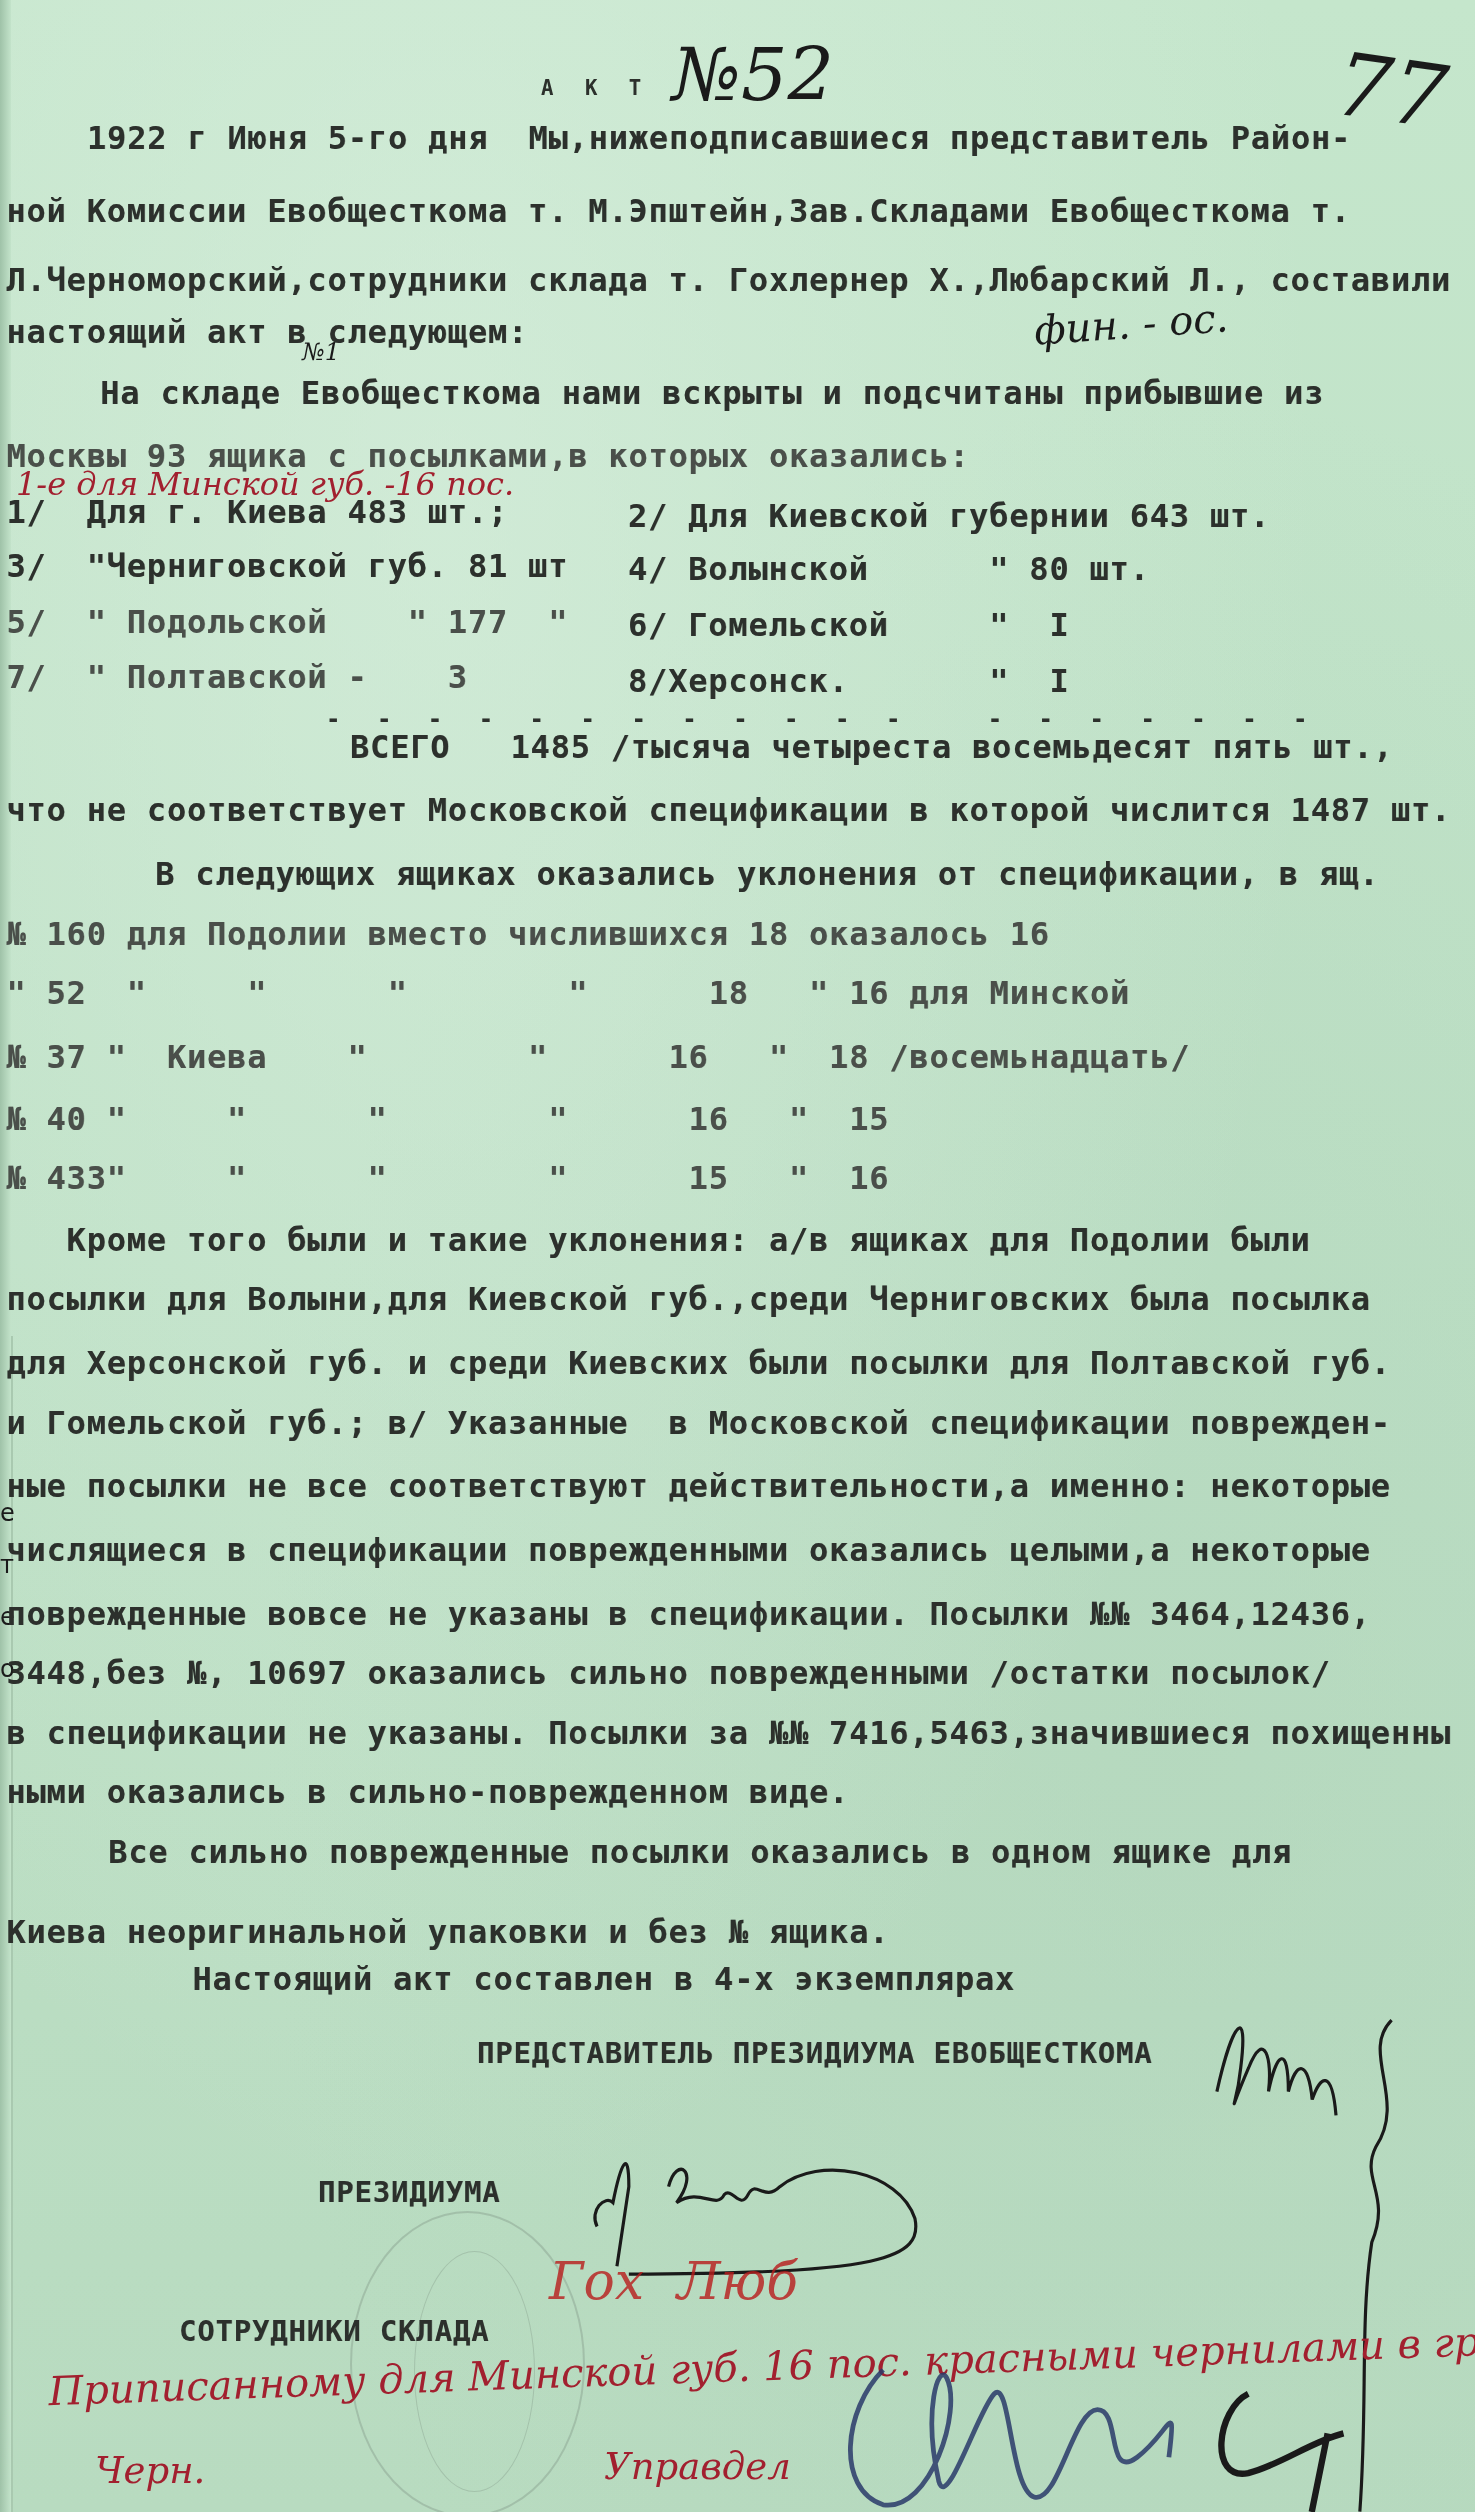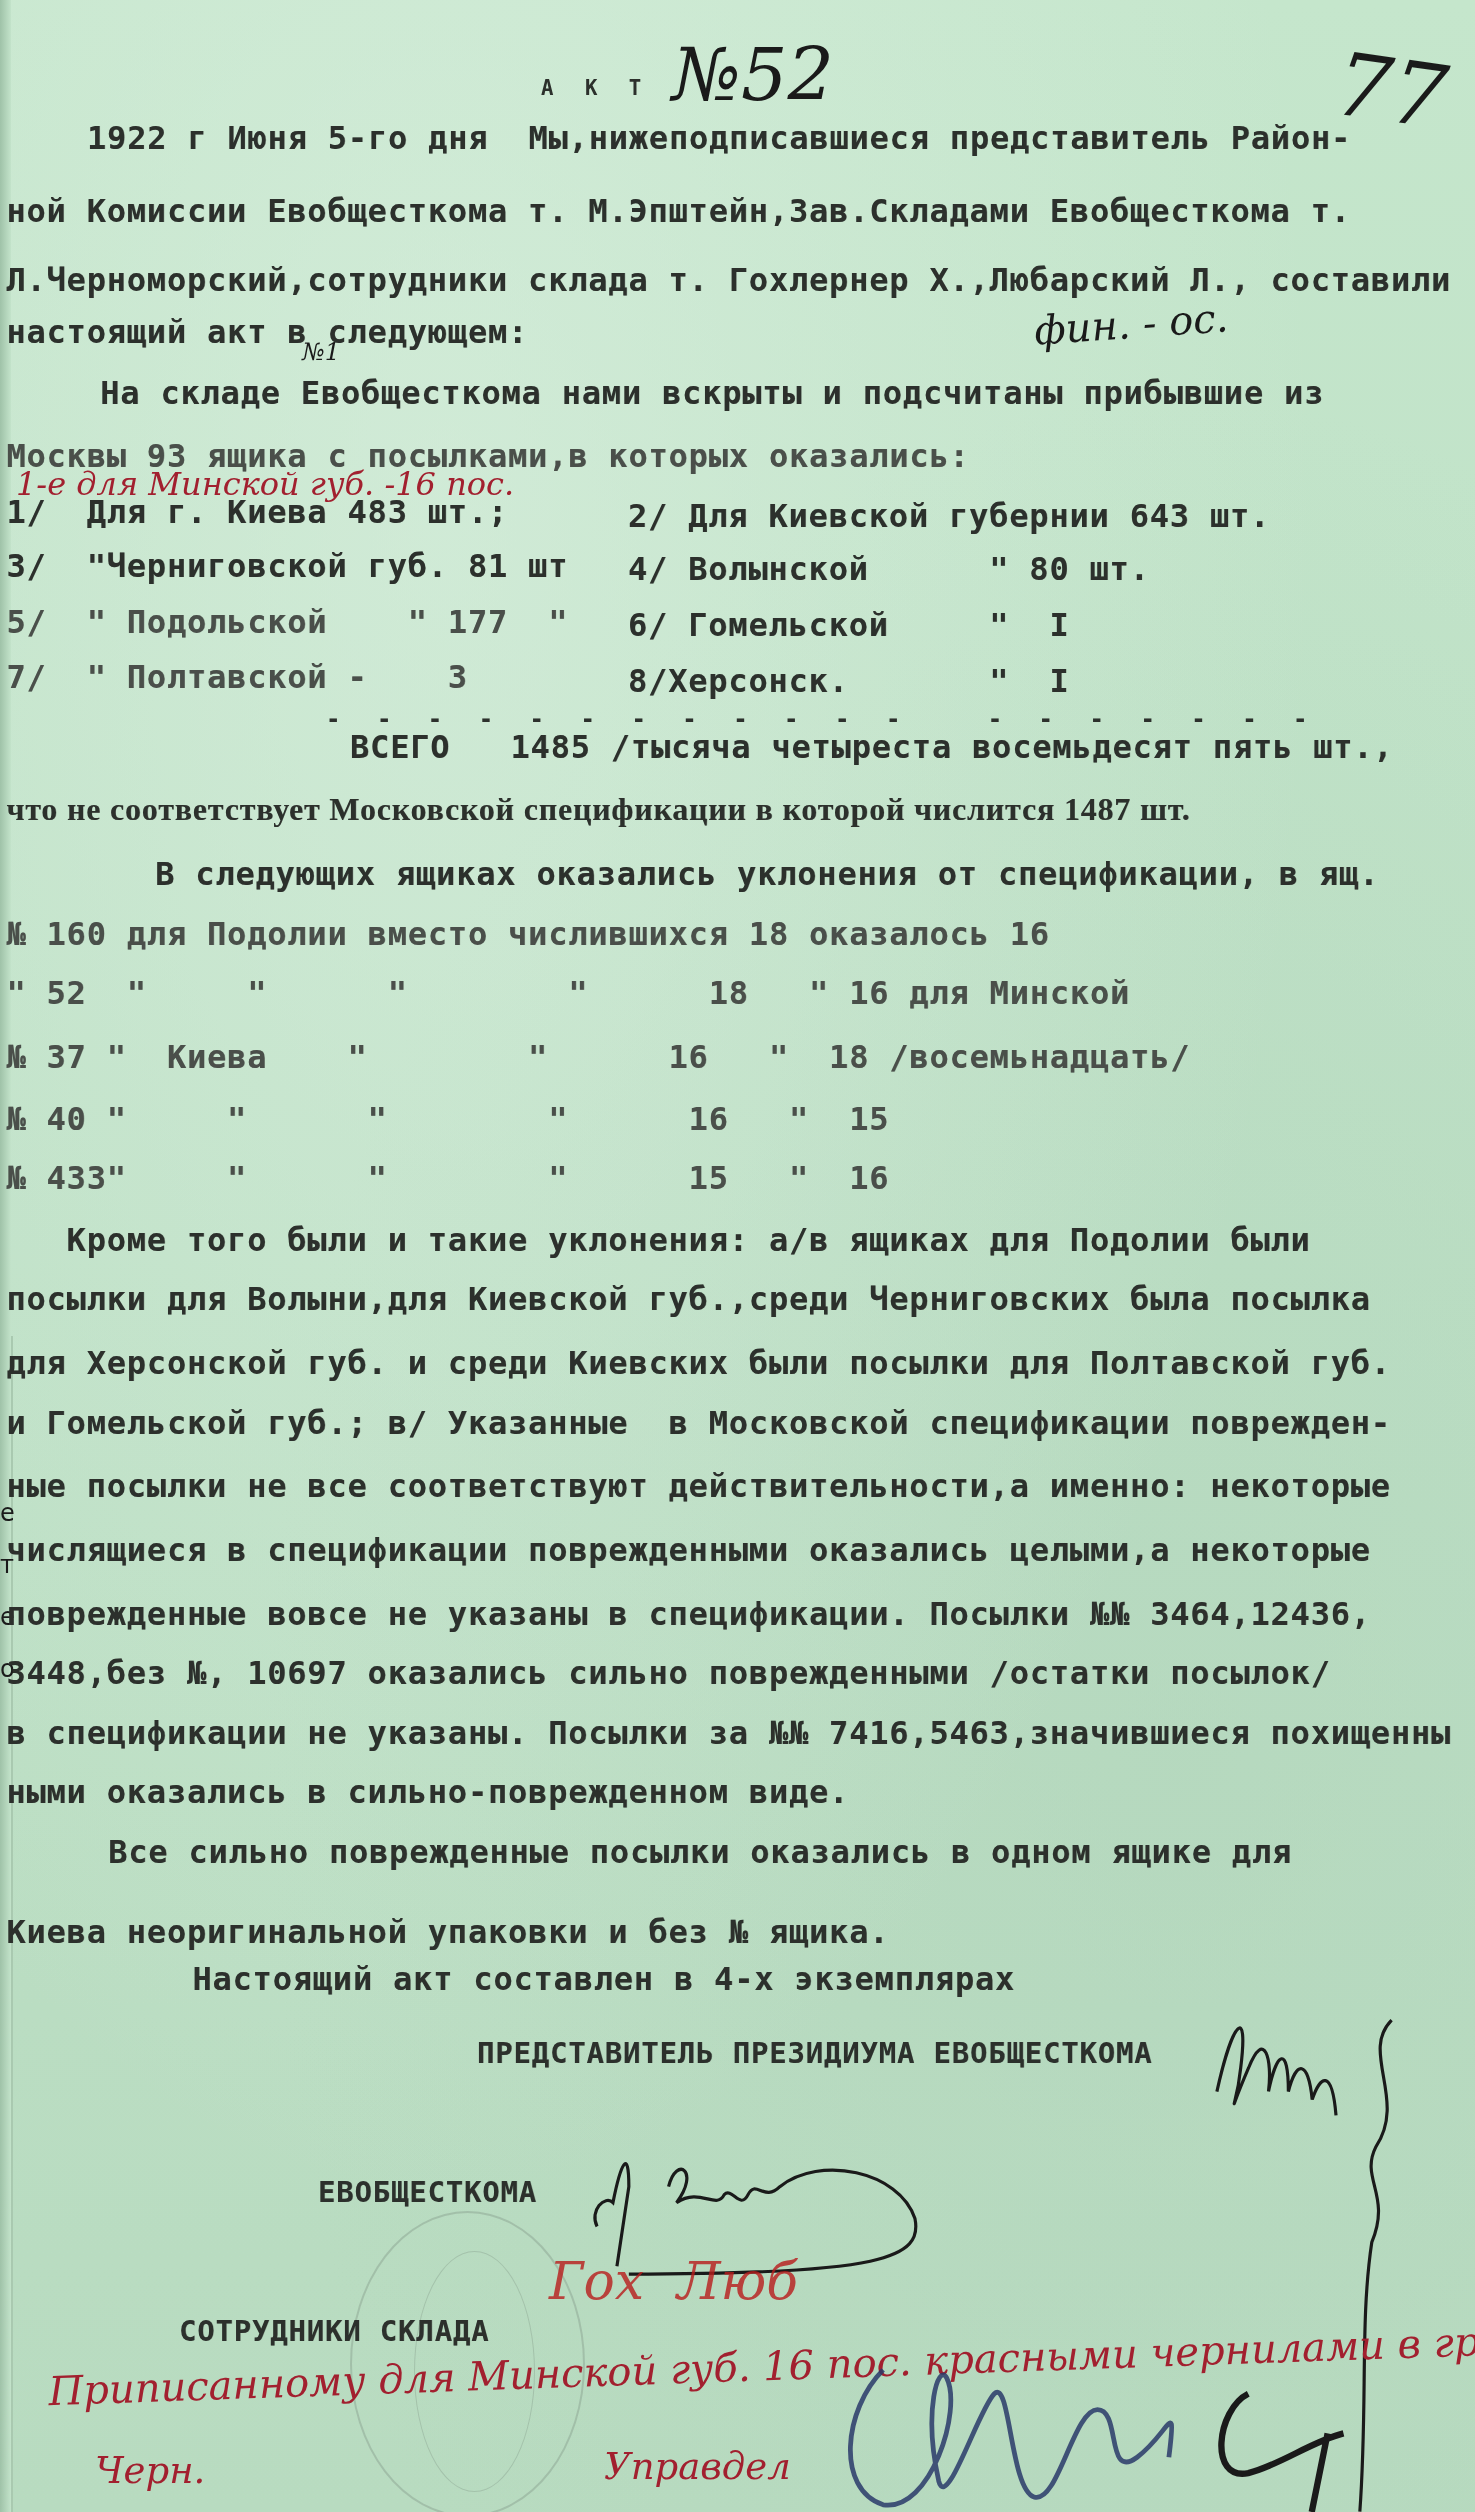--- a/index.html
+++ b/index.html
@@ -101,21 +101,21 @@
   <div class="tw" style="left:6.4px; top:547px;">3/  "Черниговской губ. 81 шт</div>
   <div class="tw" style="left:628px; top:550px;">4/ Волынской      " 80 шт.</div>
   <div class="tw faint" style="left:6.4px; top:603px;">5/  " Подольской    " 177  "</div>
   <div class="tw" style="left:628px; top:606px;">6/ Гомельской     "  I</div>
   <div class="tw faint" style="left:6.4px; top:658px;">7/  " Полтавской -    3</div>
   <div class="tw" style="left:628px; top:662px;">8/Херсонск.       "  I</div>
 </div>
 <div class="dashes">- - - - - - - - - - - -   - - - - - - -</div>
 
 <div class="tw" style="left:350px; top:728px;">ВСЕГО   1485 /тысяча четыреста восемьдесят пять шт.,</div>
-<div class="tw" style="left:6.4px; top:791px;font-family:Liberation Serif, serif;">что не соответствует Московской спецификации в которой числится 1487 шт.</div>
+<div class="tw" style="left:6.4px; top:791px;">что не соответствует Московской спецификации в которой числится 1487 шт.</div>
 <div class="tw" style="left:95px; top:855px;">   В следующих ящиках оказались уклонения от спецификации, в ящ.</div>
 
 <div>
   <div class="tw faint" style="left:6.4px; top:915px;">№ 160 для Подолии вместо числившихся 18 оказалось 16</div>
   <div class="tw faint" style="left:6.4px; top:974px;">" 52  "     "      "        "      18   " 16 для Минской</div>
   <div class="tw faint" style="left:6.4px; top:1038px;">№ 37 "  Киева    "        "      16   "  18 /восемьнадцать/</div>
   <div class="tw faint" style="left:6.4px; top:1100px;">№ 40 "     "      "        "      16   "  15</div>
   <div class="tw faint" style="left:6.4px; top:1159px;">№ 433"     "      "        "      15   "  16</div>
 </div>
 
@@ -134,21 +134,21 @@
   <div class="tw" style="left:6.4px; top:1897px;margin-top:16px;">Киева неоригинальной упаковки и без № ящика.</div>
   <div class="tw" style="left:72px; top:1960px;">      Настоящий акт составлен в 4-х экземплярах</div>
 </div>
 
 <div class="tw" style="left:477px; top:2036px; font-size:29px;">ПРЕДСТАВИТЕЛЬ ПРЕЗИДИУМА ЕВОБЩЕСТКОМА</div>
 <svg class="sig-svg" style="left:1201px; top:1988px;" width="274" height="524" viewBox="0 0 345 659">
   <path d="M20 130 C40 40, 60 20, 50 100 C45 150, 30 170, 60 100 C80 50, 90 90, 85 130 C95 80, 110 70, 110 130 C120 90, 135 90, 140 140 C150 110, 165 100, 170 160" fill="none" stroke="#1a1a1a" stroke-width="4"></path>
   <path d="M240 40 C200 80, 260 140, 220 200 C200 240, 240 260, 215 320 C200 420, 210 520, 200 659" fill="none" stroke="#1a1a1a" stroke-width="4"></path>
 </svg>
 
-<div class="tw" style="left:318px; top:2175px; font-size:29px;">ЕВОБЩЕСТКОМА</div>
+<div class="tw" style="left:318px; top:2175px; font-size:29px;">ПРЕЗИДИУМА</div>
 <svg class="sig-svg" style="left:581px; top:2139px;" width="350" height="151" viewBox="0 0 440 190">
   <path d="M20 110 C10 90, 30 70, 40 80 C50 30, 60 10, 60 60 L45 160" fill="none" stroke="#1a1a1a" stroke-width="4"></path>
   <path d="M110 60 C120 20, 150 40, 120 80 C150 60, 170 90, 180 70 C190 60, 200 90, 210 70 C220 50, 230 80, 250 60 C300 20, 400 40, 420 100 C430 150, 380 170, 60 170" fill="none" stroke="#1a1a1a" stroke-width="4"></path>
 </svg>
 
 <div class="stamp"></div>
 <div class="stamp-inner"></div>
 
 <div class="tw" style="left:179px; top:2274px; font-size:29px;margin-top:40px;">СОТРУДНИКИ СКЛАДА</div>
 <div class="hw blue" style="left:549px; top:2251px; font-size:52px; opacity:0.8;">Гох  Люб</div>

